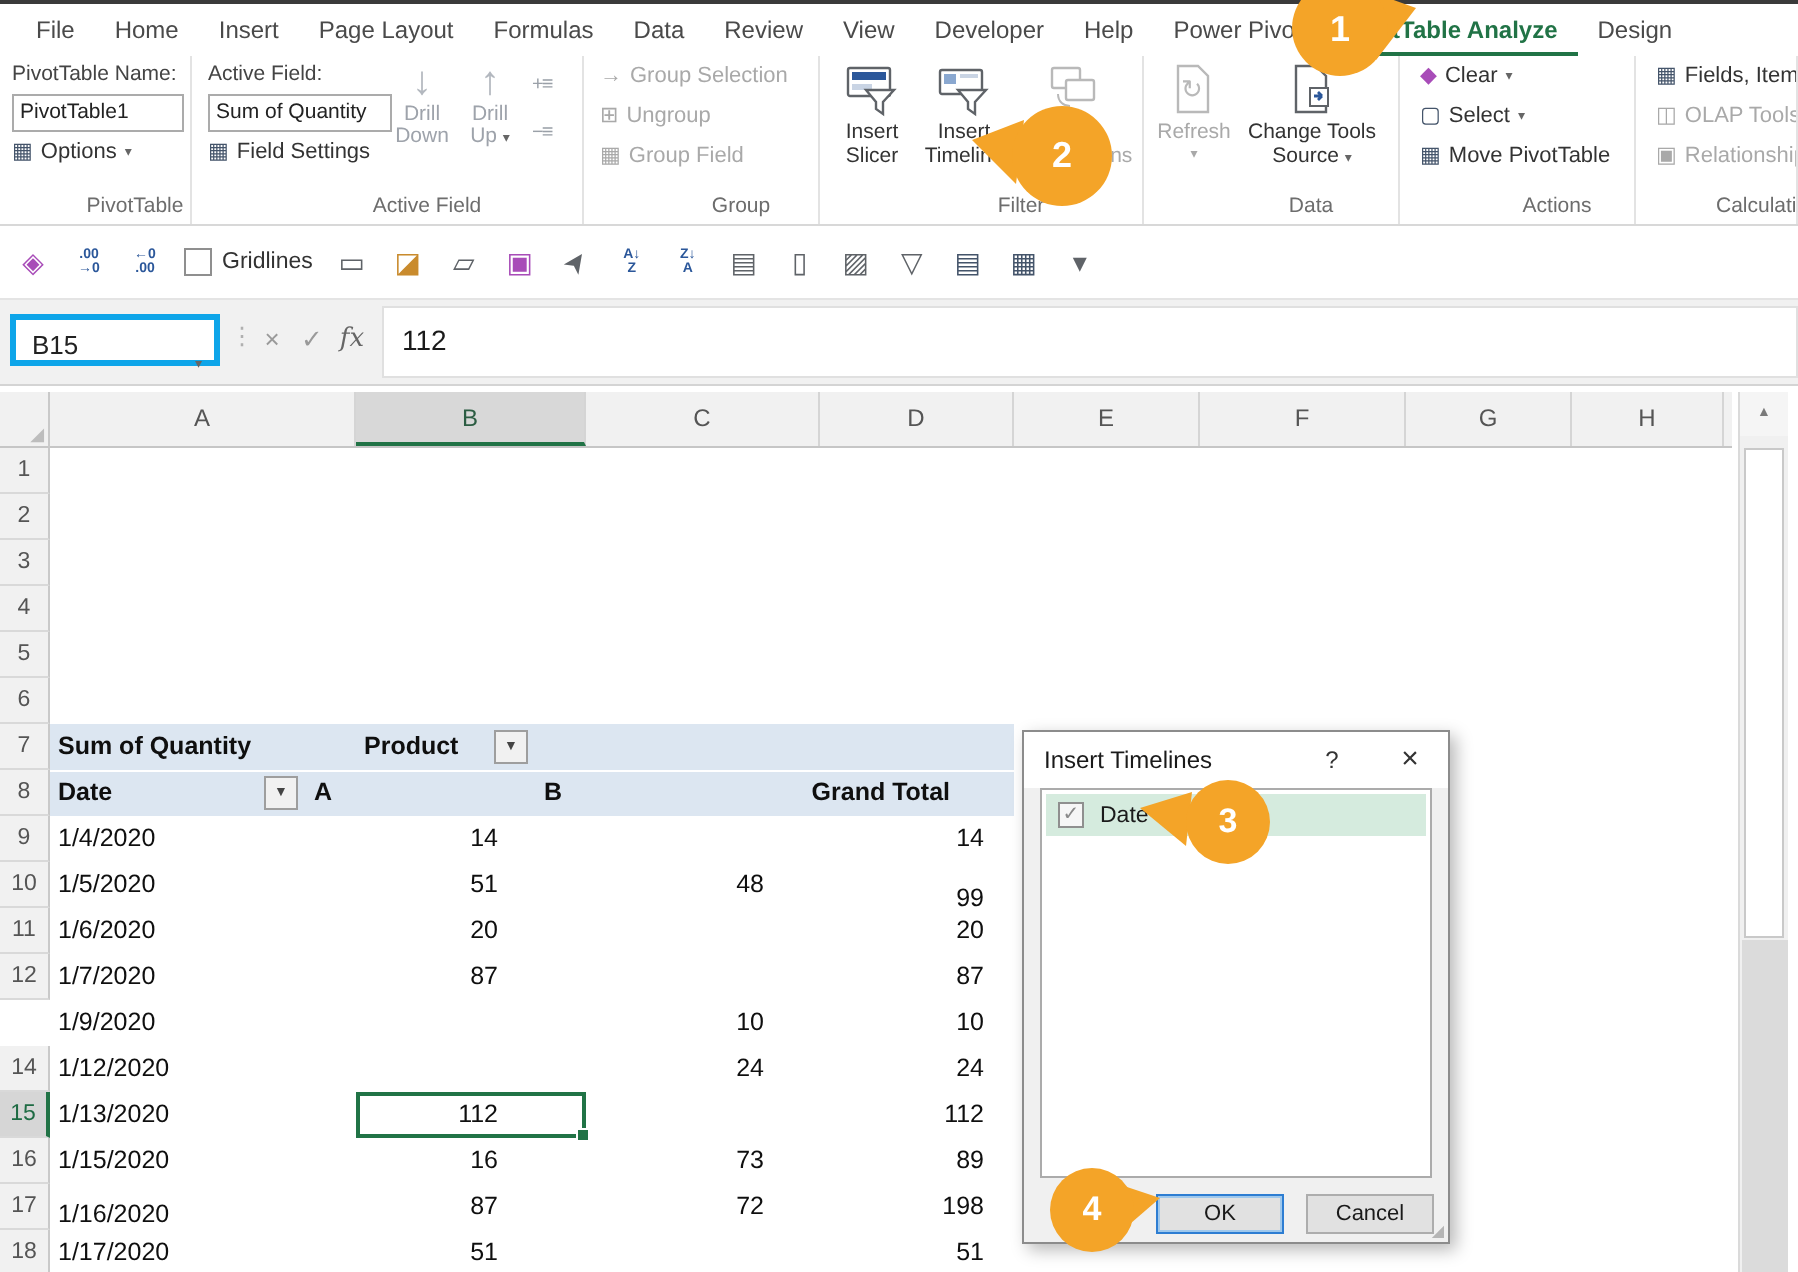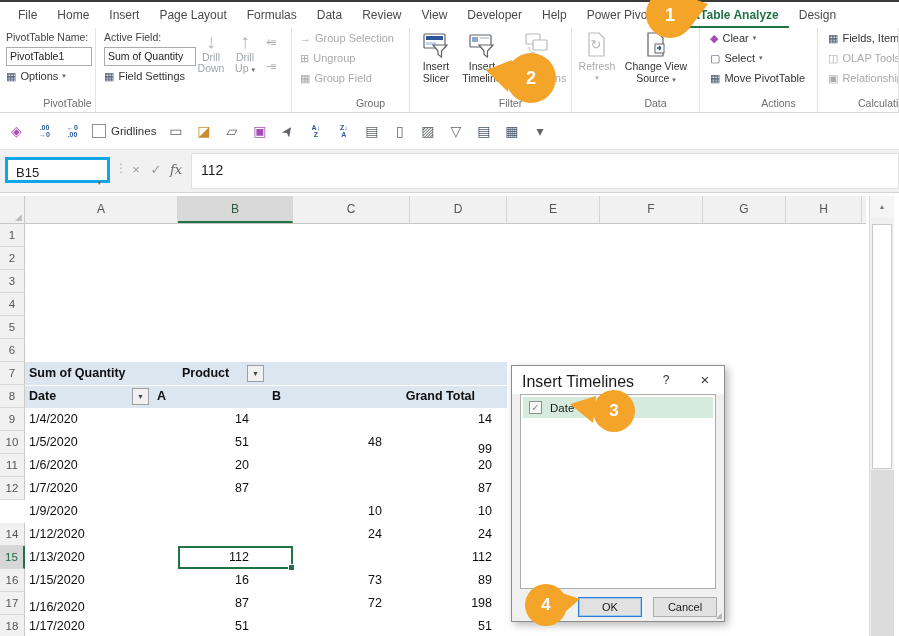--- a/index.html
+++ b/index.html
@@ -70,21 +70,21 @@
   .sel-cell .handle{position:absolute;right:-4px;bottom:-4px;width:5px;height:5px;background:#217346;border:1px solid #fff;}
   
   .vscroll{position:absolute;left:869px;top:196px;width:25px;height:440px;background:#f0f0f0;border-left:1px solid #dadada;box-sizing:border-box;}
   .vs-up{position:absolute;left:0;top:0;width:100%;height:22px;text-align:center;line-height:22px;font-size:7px;color:#7a7a7a;background:#f5f5f5;}
   .vs-thumb{position:absolute;left:2px;top:28px;width:18px;height:243px;background:#fff;border:1px solid #c9c9c9;}
   .vs-lower{position:absolute;left:1px;top:274px;width:23px;bottom:0;background:#dbdbdb;}
   
   .dialog{position:absolute;left:511px;top:365px;width:214px;height:257px;background:#f0f0f0;border:1px solid #8c8c8c;
           box-shadow:3px 3px 8px rgba(0,0,0,.28);box-sizing:border-box;z-index:10;font-size:12px;}
   .dlg-title{position:absolute;left:0;top:0;width:100%;height:28px;background:#fff;}
-  .dlg-title .txt{position:absolute;left:10px;top:7px;font-size:16px;color:#1a1a1a;}
+  .dlg-title .txt{position:absolute;left:10px;top:7px;font-size:12px;color:#1a1a1a;}
   .dlg-help{position:absolute;left:145px;top:5px;width:18px;height:18px;text-align:center;line-height:18px;color:#333;font-size:12px;}
   .dlg-close{position:absolute;left:182px;top:4px;width:22px;height:20px;text-align:center;line-height:19px;color:#333;font-size:15px;}
   .dlg-list{position:absolute;left:8px;top:28px;width:196px;height:195px;background:#fff;border:1px solid #ababab;box-sizing:border-box;}
   .dlg-field{position:absolute;left:2px;top:2px;width:190px;height:21px;background:#d5ebde;display:flex;align-items:center;}
   .dlg-cb{width:13px;height:13px;background:#f6f6f6;border:1px solid #8f8f8f;box-sizing:border-box;margin-left:6px;
           text-align:center;line-height:11px;font-size:10px;color:#8a8a8a;}
   .dlg-field .lbl{margin-left:8px;font-size:11.5px;color:#1a1a1a;}
   .dbtn{position:absolute;top:231px;width:64px;height:20px;background:#e1e1e1;font-size:11px;text-align:center;
         line-height:18px;color:#1a1a1a;box-sizing:border-box;}
   .dbtn.ok{left:66px;border:1px solid #2d7dd2;box-shadow:inset 0 0 0 1px #9fc8ec;}
@@ -152,20 +152,21 @@
           <div>Down</div>
         </div>
         <div class="drill" style="left:132px;top:2px;width:34px;">
           <div class="arrow">↑</div>
           <div>Drill</div>
           <div class="nw"><span>Up</span> <span class="dd">▾</span></div>
         </div>
         <div class="pm" style="left:170px;top:10px;">+≡</div>
         <div class="pm" style="left:170px;top:34px;">−≡</div>
       </div>
+      <div class="rlabel">Active Field</div>
     </div>
 
     <div class="rgroup g-group">
       <div class="rc">
         <div class="icon-row disabled" style="left:8px;top:4px;">
           <span class="mi">→</span>
           <span>Group Selection</span>
         </div>
         <div class="icon-row disabled" style="left:8px;top:24px;">
           <span class="mi">⊞</span>
@@ -233,21 +234,21 @@
           <div class="dd">▾</div>
         </div>
         <div class="bigbtn" style="left:46px;width:76px;">
           <span class="bicon">
             <svg width="26" height="28" viewBox="0 0 26 28">
                 <path class="oln" d="M5 2h10l5 5v18H5z"></path>
                 <rect x="12" y="13" width="9" height="9" fill="#fff" stroke="#5f6368"></rect>
                 <path d="M14 17h4m0 0l-2-2m2 2l-2 2" stroke="#2b579a" fill="none" stroke-width="1.4"></path>
               </svg>
           </span>
-          <div>Change View</div>
+          <div>Change Tools</div>
           <div class="nw"><span>Source</span> <span class="dd">▾</span></div>
         </div>
       </div>
       <div class="rlabel">Data</div>
     </div>
 
     <div class="rgroup g-actions">
       <div class="rc">
         <div class="icon-row" style="left:10px;top:4px;">
           <span class="mi purple">◆</span>

